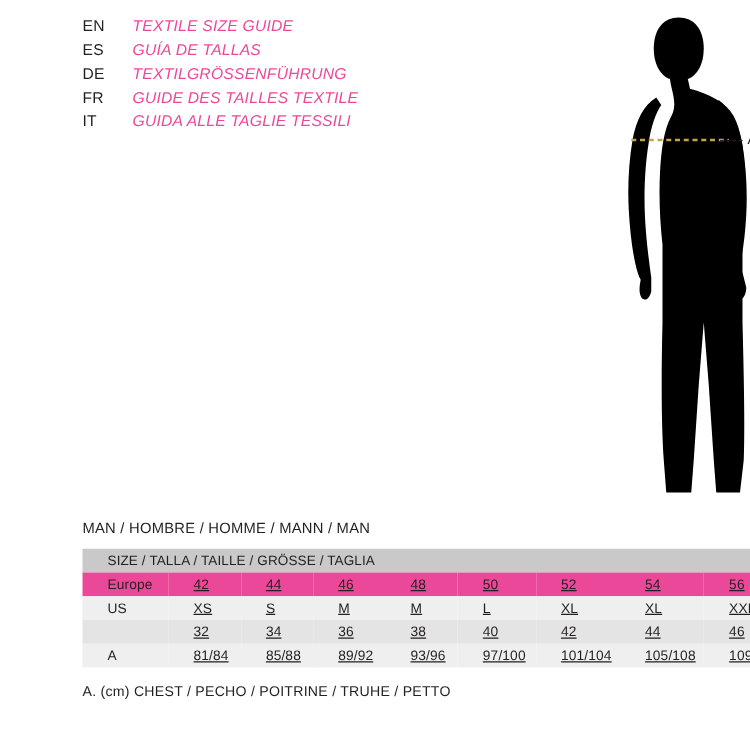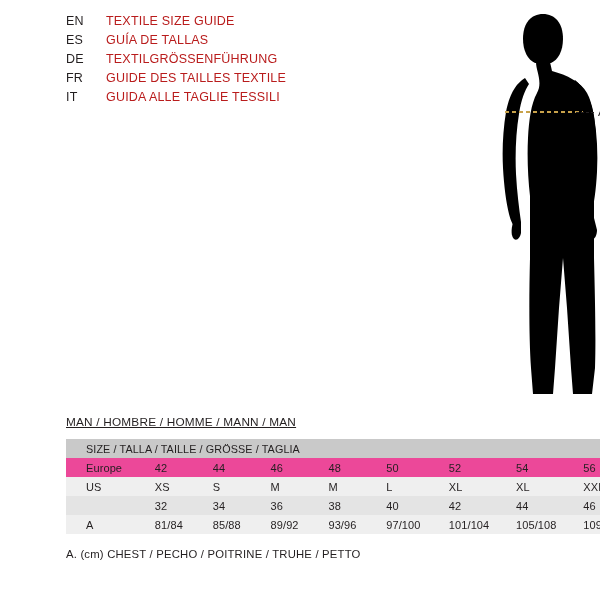--- a/index.html
+++ b/index.html
@@ -37,22 +37,23 @@
     font-size: 12.5px;
     letter-spacing: 0.2px;
   }
   .lang-code {
     width: 40px;
     flex: 0 0 40px;
     color: #231f20;
   }
   .lang-text {
     flex: 1 1 auto;
-    color: #b91c1c;
-    white-space: nowrap;
+    color: #ec4899;
+    white-space: nowrap;
+    font-style: italic;
   }
 
   
   .cat-block {
     position: absolute;
     left: 18px;
     top: 110px;
     width: 400px;
   }
   .cat-line {
@@ -89,21 +90,20 @@
 
   
   .man-title {
     position: absolute;
     left: 18px;
     top: 415px;
     font-size: 11.8px;
     letter-spacing: 0.2px;
     color: #231f20;
     white-space: nowrap;
-    text-decoration: underline;
   }
   table.sizes {
     position: absolute;
     left: 18px;
     top: 439px;
     width: 564px;
     border-collapse: collapse;
     font-size: 11px;
     color: #231f20;
   }
@@ -117,21 +117,21 @@
   tr.head-row td {
     background: #c9c9c9;
     font-size: 10.8px;
   }
   tr.band-a td { background: #ec4899; }
   tr.band-b td { background: #efefef; }
   tr.band-c td { background: #e4e4e4; }
   tr.band-d td { background: #efefef; }
 
   .col-label { width: 88px; }
-  .col-v { width: 68px; }
+  .col-v { width: 68px; text-decoration: underline; }
 
   .foot-note {
     position: absolute;
     left: 18px;
     top: 548px;
     font-size: 11.3px;
     letter-spacing: 0.2px;
     color: #231f20;
     white-space: nowrap;
   }

